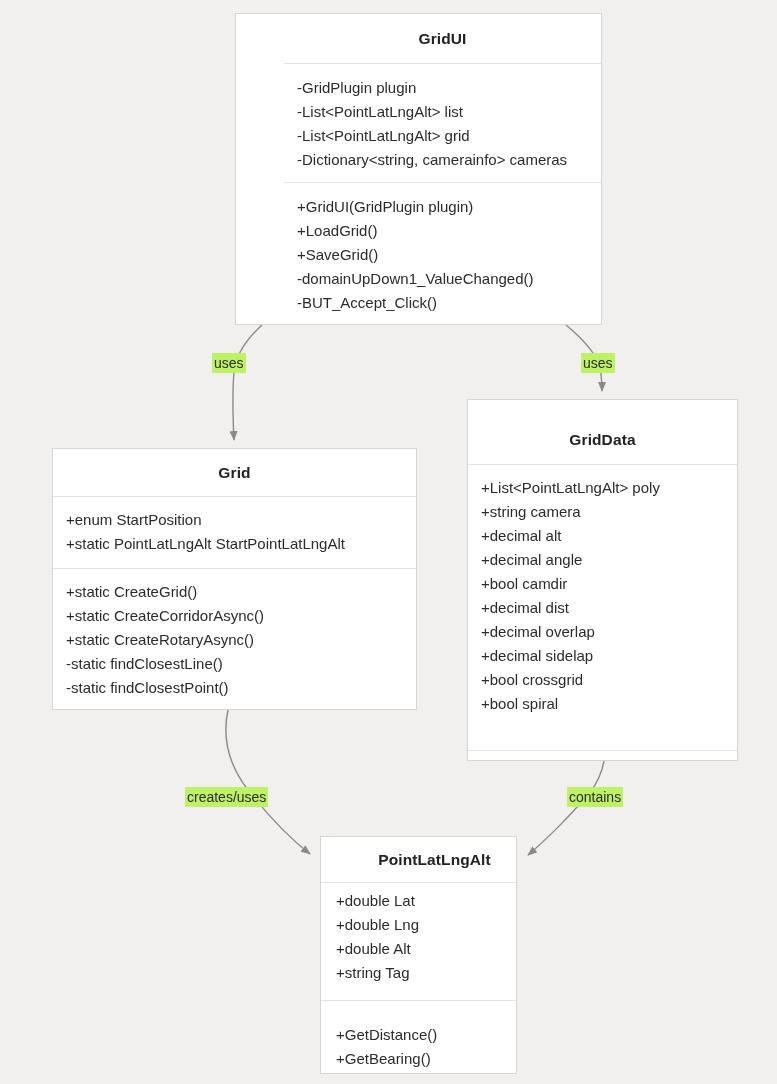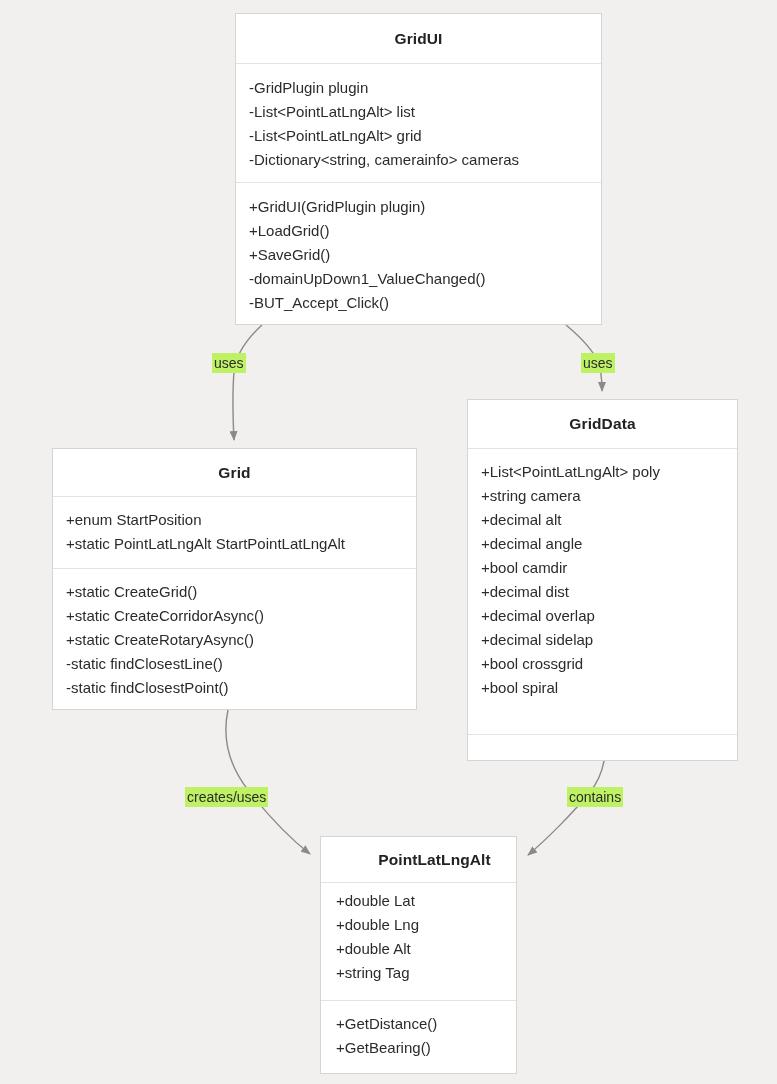--- a/index.html
+++ b/index.html
@@ -53,42 +53,42 @@
     padding: 0;
   }
   .member {
     font-size: 15px;
     color: #2b2b2b;
     line-height: 24px;
     white-space: nowrap;
   }
 
   
-  #cls-gridui { left: 235px; top: 13px; width: 367px; height: 312px; }
+  #cls-gridui { left: 235px; top: 13px; width: 367px; height: 312px; padding-left: 48px; }
   #cls-gridui .class-title { height: 49px; line-height: 49px; }
   #cls-gridui .attrs { height: 119px; padding-top: 12px; }
   #cls-gridui .ops { height: 143px; padding-top: 12px; }
 
   
   #cls-grid { left: 52px; top: 448px; width: 365px; height: 262px; }
   #cls-grid .class-title { height: 47px; line-height: 47px; }
   #cls-grid .attrs { height: 72px; padding-top: 11px; }
   #cls-grid .ops { height: 143px; padding-top: 11px; }
 
   
   #cls-griddata { left: 467px; top: 399px; width: 271px; height: 362px; }
-  #cls-griddata .class-title { height: 48px; line-height: 48px; }
+  #cls-griddata .class-title { height: 48px; line-height: 48px; margin-top: 16px; }
   #cls-griddata .attrs { height: 286px; padding-top: 11px; }
   #cls-griddata .ops { height: 28px; }
 
   
   #cls-point { left: 320px; top: 836px; width: 197px; height: 238px; }
   #cls-point .class-title { height: 45px; line-height: 45px; margin-left: 32px; }
   #cls-point .attrs { height: 118px; padding-top: 6px; padding-left: 15px; }
-  #cls-point .ops { height: 75px; padding-top: 11px; padding-left: 15px; }
+  #cls-point .ops { height: 75px; padding-top: 22px; padding-left: 15px; }
 
   
   .edge-label {
     position: absolute;
     background: #bef264;
     color: #2b2b2b;
     font-size: 14px;
     line-height: 18px;
     padding: 1px 2px;
     white-space: nowrap;

